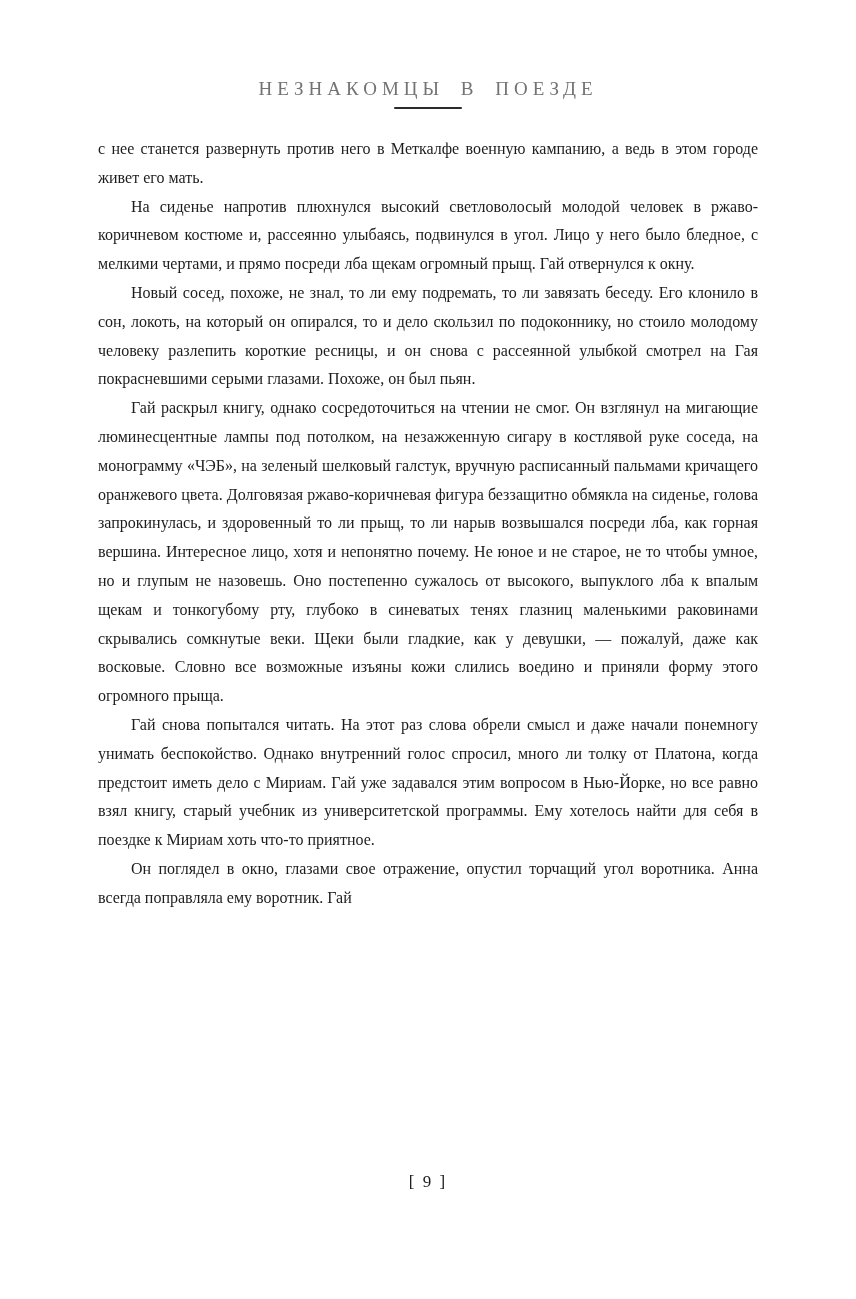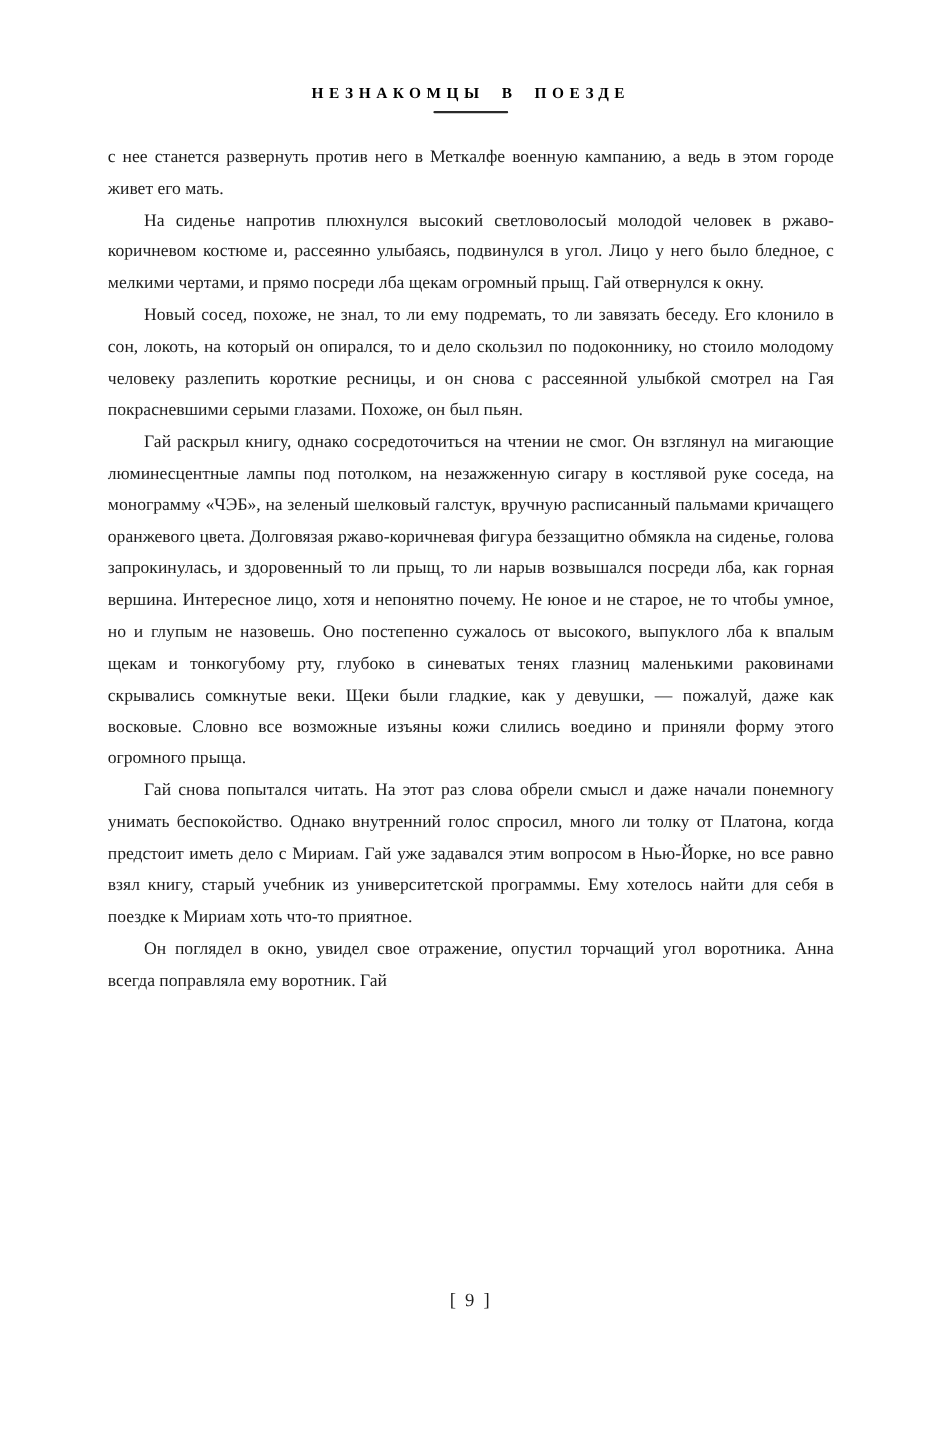--- a/index.html
+++ b/index.html
@@ -21,25 +21,25 @@
       overflow: hidden;
     }
 
     .page-header {
       text-align: center;
       margin-bottom: 26px;
     }
 
     .running-title {
       margin: 0;
-      font-size: 14px;
-      font-weight: bold;
+      font-size: 19px;
+      font-weight: normal;
       letter-spacing: 5px;
       word-spacing: 7px;
-      color: #000000;
+      color: #737373;
       text-transform: uppercase;
     }
 
     .header-rule {
       width: 68px;
       height: 2px;
       background: #2a2a2a;
       margin: 7px auto 0 auto;
       border-radius: 1px;
     }
@@ -84,20 +84,20 @@
     <h1 class="running-title">НЕЗНАКОМЦЫ В ПОЕЗДЕ</h1>
     <div class="header-rule"></div>
   </header>
 
   <main class="page-body">
     <p class="para no-indent">с нее станется развернуть против него в Меткалфе военную кампанию, а ведь в этом городе живет его мать.</p>
     <p class="para">На сиденье напротив плюхнулся высокий светловолосый молодой человек в ржаво-коричневом костюме и, рассеянно улыбаясь, подвинулся в угол. Лицо у него было бледное, с мелкими чертами, и прямо посреди лба щекам огромный прыщ. Гай отвернулся к окну.</p>
     <p class="para">Новый сосед, похоже, не знал, то ли ему подремать, то ли завязать беседу. Его клонило в сон, локоть, на который он опирался, то и дело скользил по подоконнику, но стоило молодому человеку разлепить короткие ресницы, и он снова с рассеянной улыбкой смотрел на Гая покрасневшими серыми глазами. Похоже, он был пьян.</p>
     <p class="para">Гай раскрыл книгу, однако сосредоточиться на чтении не смог. Он взглянул на мигающие люминесцентные лампы под потолком, на незажженную сигару в костлявой руке соседа, на монограмму «ЧЭБ», на зеленый шелковый галстук, вручную расписанный пальмами кричащего оранжевого цвета. Долговязая ржаво-коричневая фигура беззащитно обмякла на сиденье, голова запрокинулась, и здоровенный то ли прыщ, то ли нарыв возвышался посреди лба, как горная вершина. Интересное лицо, хотя и непонятно почему. Не юное и не старое, не то чтобы умное, но и глупым не назовешь. Оно постепенно сужалось от высокого, выпуклого лба к впалым щекам и тонкогубому рту, глубоко в синеватых тенях глазниц маленькими раковинами скрывались сомкнутые веки. Щеки были гладкие, как у девушки, — пожалуй, даже как восковые. Словно все возможные изъяны кожи слились воедино и приняли форму этого огромного прыща.</p>
     <p class="para">Гай снова попытался читать. На этот раз слова обрели смысл и даже начали понемногу унимать беспокойство. Однако внутренний голос спросил, много ли толку от Платона, когда предстоит иметь дело с Мириам. Гай уже задавался этим вопросом в Нью-Йорке, но все равно взял книгу, старый учебник из университетской программы. Ему хотелось найти для себя в поездке к Мириам хоть что-то приятное.</p>
-    <p class="para">Он поглядел в окно, увидел свое отражение, опустил торчащий угол воротника. Анна всегда поправляла ему воротник. Гай</p>
+    <p class="para">Он поглядел в окно, глазами свое отражение, опустил торчащий угол воротника. Анна всегда поправляла ему воротник. Гай</p>
   </main>
 
   <footer class="page-footer">
     <span class="page-number">[ 9 ]</span>
   </footer>
 
 </div>
 
 </body></html>

